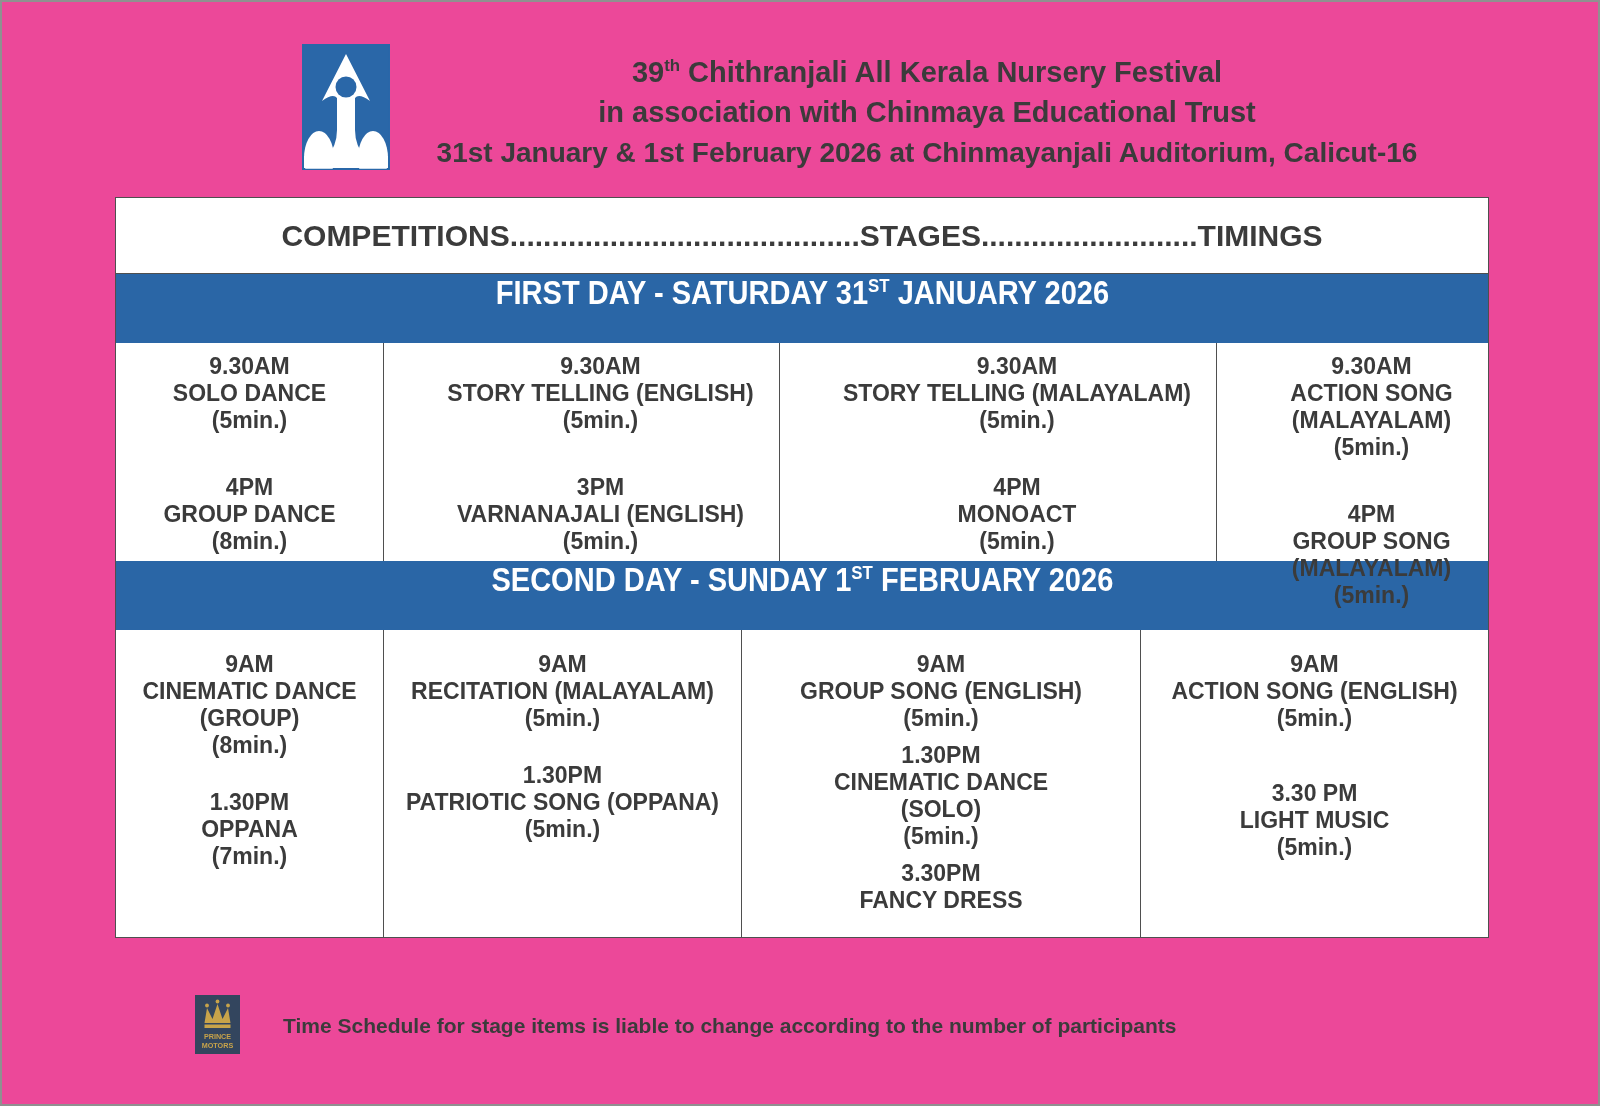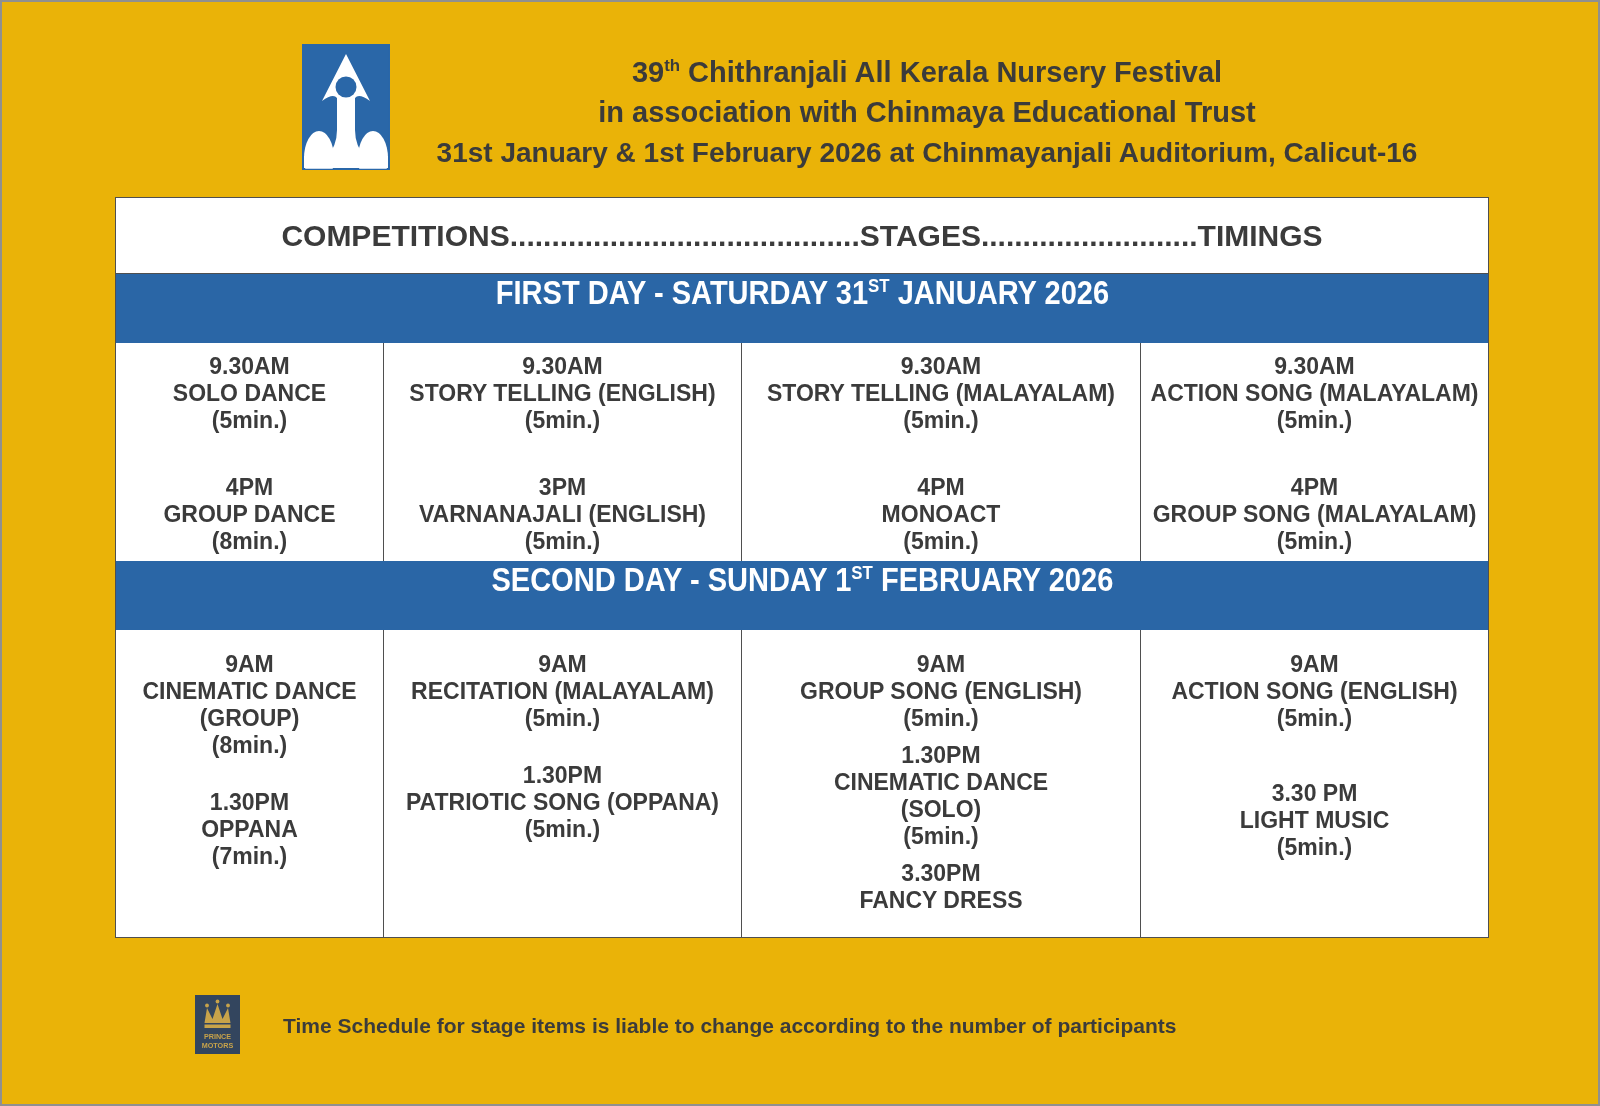--- a/index.html
+++ b/index.html
@@ -1,19 +1,19 @@
 <!DOCTYPE html>
 <html><head>
 <meta charset="utf-8">
 <style>
   html,body{margin:0;padding:0;background:#fff;}
   .page{
     position:relative;
     width:1600px;height:1106px;
-    background:#eab308;
+    background:#ec4899;
     border:2px solid #909090;
     box-sizing:border-box;
     font-family:"Liberation Sans",sans-serif;
     font-weight:bold;
     color:#3b3b3b;
     overflow:hidden;
   }
   
   .logo{position:absolute;left:300px;top:42px;width:88px;height:126px;}
   .header-text{position:absolute;left:390px;top:50px;width:1070px;text-align:center;}
@@ -28,21 +28,21 @@
   .row{display:flex;box-sizing:border-box;}
   .rowB{height:78px;}
   .cell{box-sizing:border-box;display:flex;flex-direction:column;align-items:center;text-align:center;}
   .cell.hdr{justify-content:center;font-size:26px;}
   .c1{width:268px;} .c2{width:358px;} .c3{width:399px;} .c4{width:349px;flex:1;}
   .vline{border-right:1px solid #4f4f4f;}
   .cond{display:inline-block;transform:scaleX(0.82);transform-origin:center;white-space:nowrap;}
   .banner{height:69px;background:#2a66a6;color:#ffffff;display:flex;align-items:flex-start;justify-content:center;}
   .bcond{display:inline-block;transform:scaleX(0.88);transform-origin:center;font-size:33px;white-space:nowrap;}
   .content{align-items:stretch;}
-  .day1{height:218px;}
+  .day1{height:218px;gap:38px;}
   .day2{height:307px;}
   .content .cell{font-size:23px;line-height:27px;}
   .day1 .cell{padding-top:10px;gap:40px;}
   .day2 .cell{padding-top:21px;gap:30px;}
   .day2 .cell.tight{gap:10px;}
   .day2 .cell.loose{gap:48px;}
   .block{display:block;}
   
   .prince{position:absolute;left:193px;top:993px;width:45px;height:59px;}
   .note{position:absolute;left:281px;top:995px;height:57px;display:flex;align-items:center;

